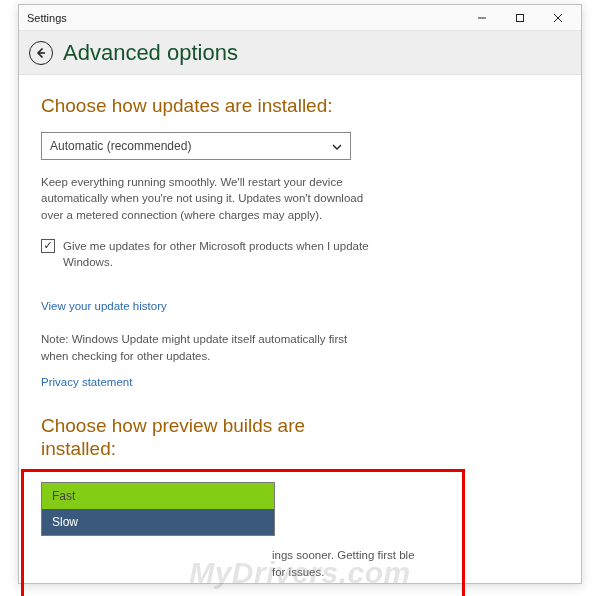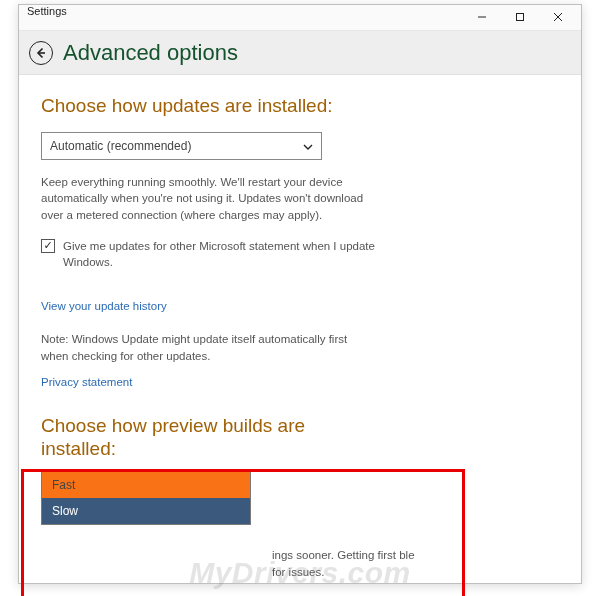--- a/index.html
+++ b/index.html
@@ -20,21 +20,21 @@
     top: 4px;
     width: 564px;
     height: 580px;
     background: #fff;
     border: 1px solid #bfbfbf;
     box-shadow: 0 2px 10px rgba(0,0,0,0.15);
   }
   .titlebar {
     height: 26px;
     display: flex;
-    align-items: flex-start;
+    align-items: center;
     padding: 0 4px 0 8px;
     background: #fafafa;
     border-bottom: 1px solid #e6e6e6;
   }
   .title-text {
     flex: 1;
     font-size: 11px;
     color: #222;
   }
   .win-controls {
@@ -79,21 +79,21 @@
     position: relative;
   }
   .section-heading {
     font-size: 19px;
     font-weight: 400;
     color: #a16207;
     margin: 2px 0 14px 0;
     line-height: 1.2;
   }
   .dropdown {
-    width: 281px;
+    width: 310px;
     height: 28px;
     border: 1px solid #888;
     display: flex;
     align-items: center;
     padding: 0 8px;
     font-size: 12px;
     justify-content: space-between;
     background: #fff;
   }
   .dropdown .chev {
@@ -152,24 +152,24 @@
     width: 444px;
     height: 164px;
     border: 3px solid #e80000;
     pointer-events: none;
   }
   .section2 {
     margin-top: 26px;
     max-width: 310px;
   }
   .dropdown-open {
-    width: 210px;
+    width: 234px;
     border: 1px solid #7a7a7a;
-    background: #f97316;
-    margin-top: 10px;
+    background: #84cc16;
+    margin-top: 21px;
   }
   .dropdown-option {
     padding: 6px 10px;
     font-size: 12px;
   }
   .dropdown-option.selected {
     background: #3b597c;
     color: #fff;
   }
   .frag-text {
@@ -242,21 +242,21 @@
         <svg width="10" height="6" viewBox="0 0 10 6">
             <path d="M1 1 L5 5 L9 1" fill="none" stroke="#222" stroke-width="1.4"></path>
           </svg>
       </span>
     </div>
 
     <div class="body-text">Keep everything running smoothly. We'll restart your device automatically when you're not using it. Updates won't download over a metered connection (where charges may apply).</div>
 
     <div class="checkbox-row">
       <div class="checkbox">✓</div>
-      <div class="checkbox-label">Give me updates for other Microsoft statement when I update Windows.</div>
+      <div class="checkbox-label">Give me updates for other Microsoft products when I update Windows.</div>
     </div>
 
     <a class="link">View your update history</a>
 
     <div class="note">Note: Windows Update might update itself automatically first when checking for other updates.</div>
 
     <a class="link privacy">Privacy statement</a>
 
     <div class="section2">
       <div class="section-heading" style="margin-bottom:6px;">Choose how preview builds are installed:</div>

